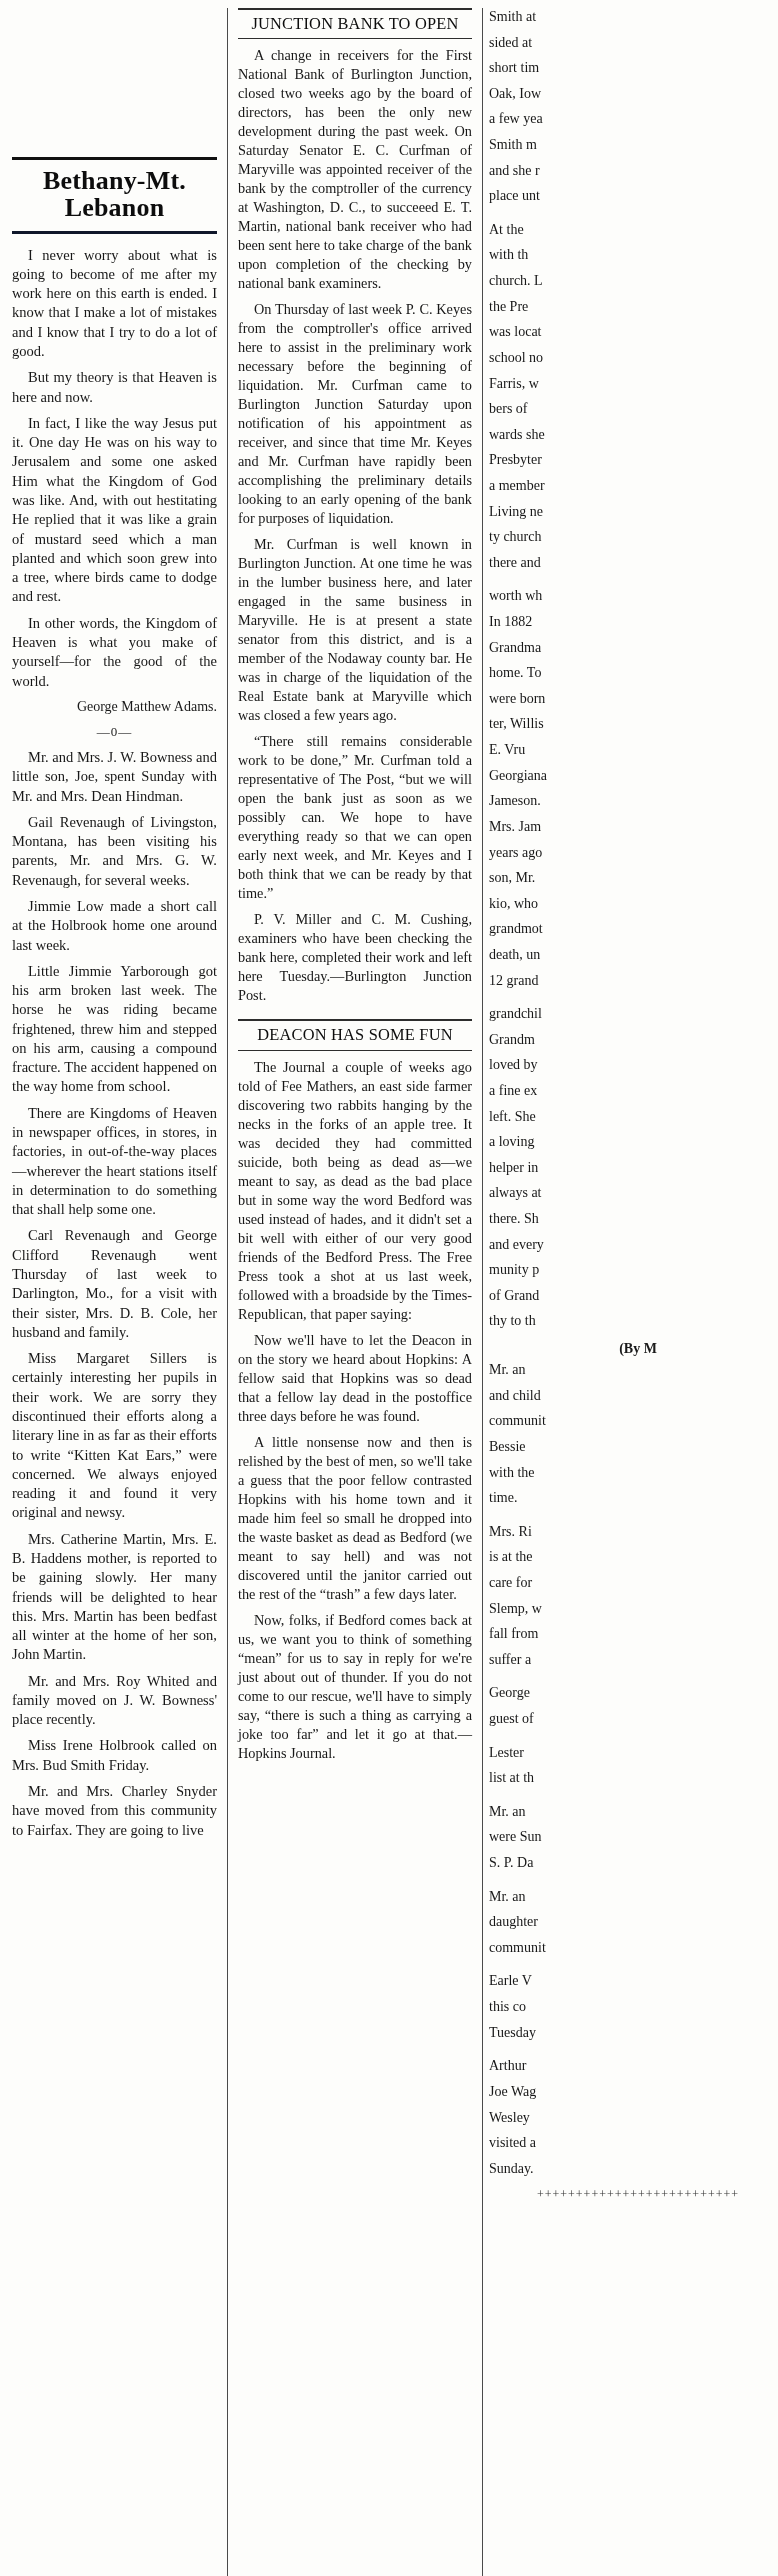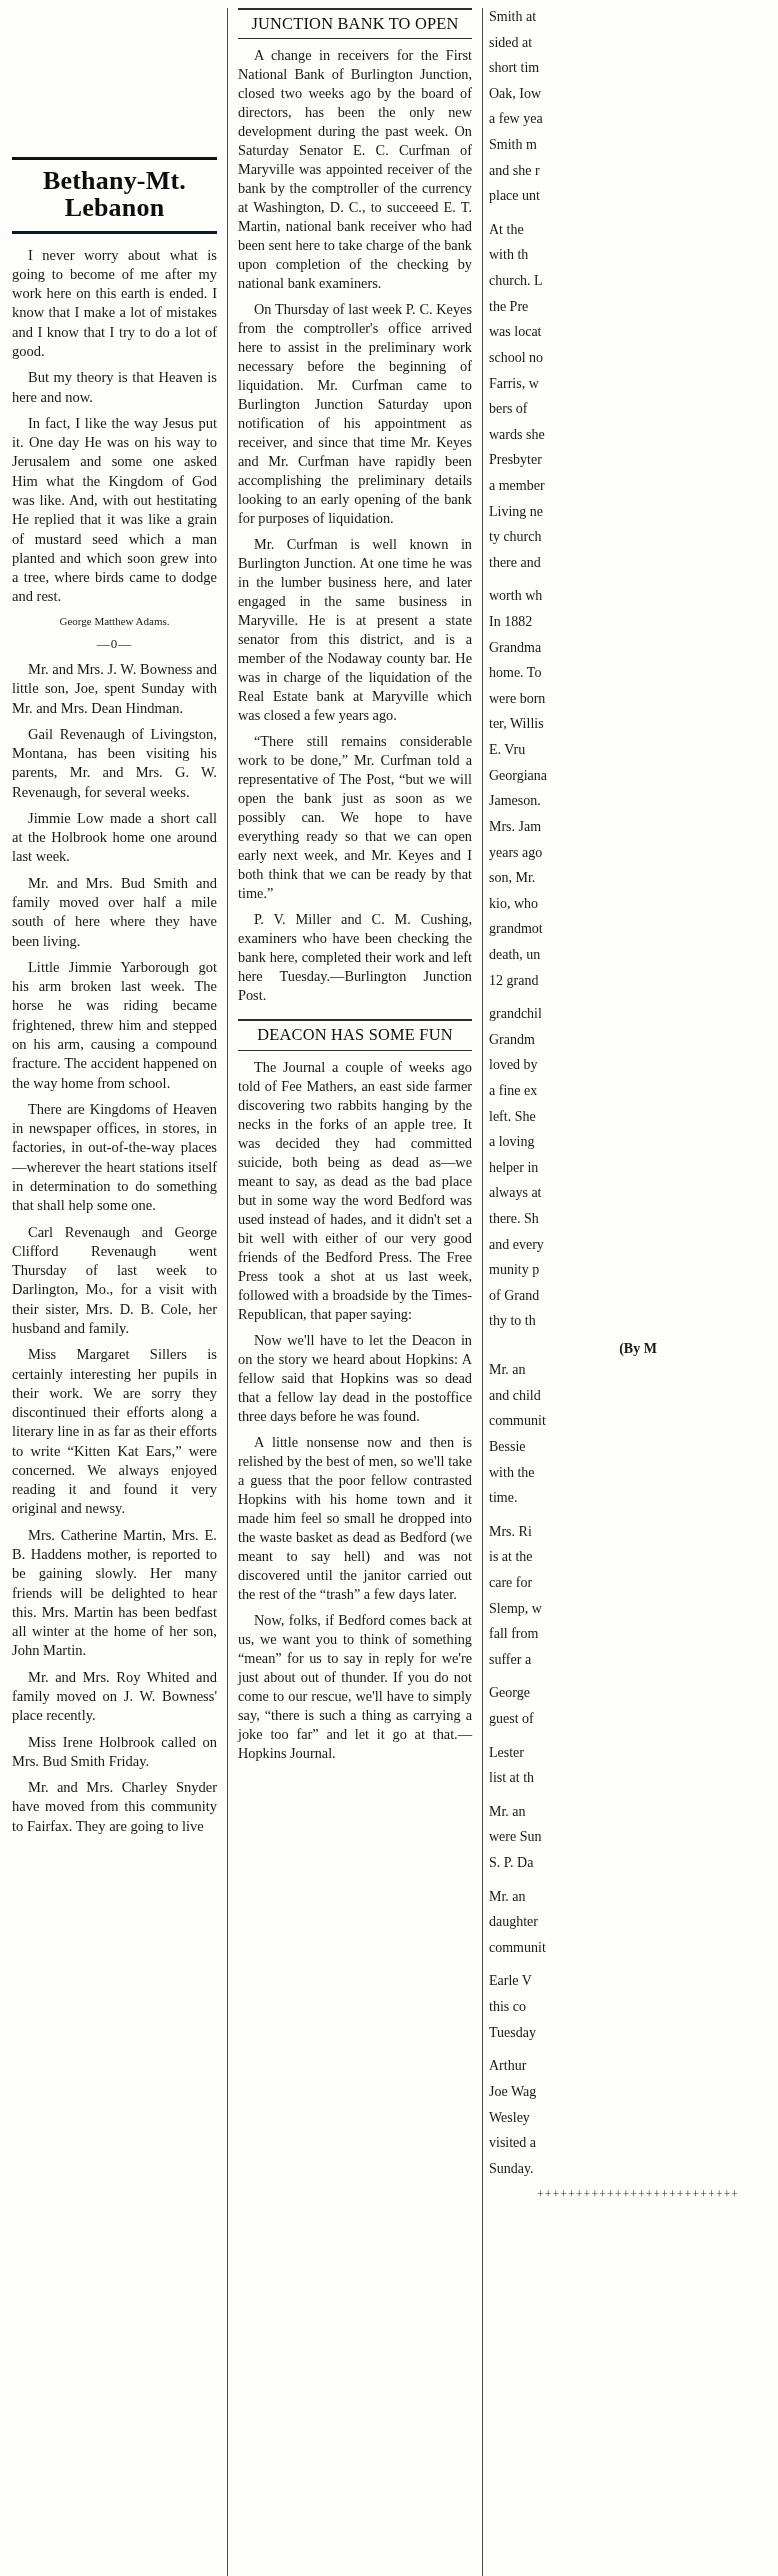--- a/index.html
+++ b/index.html
@@ -71,22 +71,22 @@
     text-indent: 16px;
     hyphens: auto;
     -webkit-hyphens: auto;
     color: #171717;
   }
   p.body.noindent {
     text-indent: 0;
   }
   p.signature {
     margin: 0 0 8px 0;
-    text-align: center;
-    font-size: 11px;
+    text-align: right;
+    font-size: 14px;
     line-height: 1.3;
   }
   .dinkus {
     text-align: center;
     font-size: 13px;
     letter-spacing: 1px;
     margin: 2px 0 8px 0;
     color: #222;
   }
 
@@ -167,27 +167,27 @@
   <div class="columns">
 
     <div class="col col-1">
       <div class="masthead">
         <div class="masthead-title">Bethany-Mt. Lebanon</div>
       </div>
 
       <p class="body">I never worry about what is going to become of me after my work here on this earth is ended. I know that I make a lot of mistakes and I know that I try to do a lot of good.</p>
       <p class="body">But my theory is that Heaven is here and now.</p>
       <p class="body">In fact, I like the way Jesus put it. One day He was on his way to Jerusalem and some one asked Him what the Kingdom of God was like. And, with out hestitating He replied that it was like a grain of mustard seed which a man planted and which soon grew into a tree, where birds came to dodge and rest.</p>
+      <p class="body">In other words, the Kingdom of Heaven is what you make of yourself—for the good of the world.</p>
       <p class="signature">George Matthew Adams.</p>
       <div class="dinkus">—0—</div>
 
       <p class="body">Mr. and Mrs. J. W. Bowness and little son, Joe, spent Sunday with Mr. and Mrs. Dean Hindman.</p>
       <p class="body">Gail Revenaugh of Livingston, Montana, has been visiting his parents, Mr. and Mrs. G. W. Revenaugh, for several weeks.</p>
       <p class="body">Jimmie Low made a short call at the Holbrook home one around last week.</p>
-      <p class="body">Mr. and Mrs. Bud Smith and family moved over half a mile south of here where they have been living.</p>
       <p class="body">Little Jimmie Yarborough got his arm broken last week. The horse he was riding became frightened, threw him and stepped on his arm, causing a compound fracture. The accident happened on the way home from school.</p>
       <p class="body">There are Kingdoms of Heaven in newspaper offices, in stores, in factories, in out-of-the-way places—wherever the heart stations itself in determination to do something that shall help some one.</p>
       <p class="body">Carl Revenaugh and George Clifford Revenaugh went Thursday of last week to Darlington, Mo., for a visit with their sister, Mrs. D. B. Cole, her husband and family.</p>
       <p class="body">Miss Margaret Sillers is certainly interesting her pupils in their work. We are sorry they discontinued their efforts along a literary line in as far as their efforts to write “Kitten Kat Ears,” were concerned. We always enjoyed reading it and found it very original and newsy.</p>
       <p class="body">Mrs. Catherine Martin, Mrs. E. B. Haddens mother, is reported to be gaining slowly. Her many friends will be delighted to hear this. Mrs. Martin has been bedfast all winter at the home of her son, John Martin.</p>
       <p class="body">Mr. and Mrs. Roy Whited and family moved on J. W. Bowness' place recently.</p>
       <p class="body">Miss Irene Holbrook called on Mrs. Bud Smith Friday.</p>
       <p class="body">Mr. and Mrs. Charley Snyder have moved from this community to Fairfax. They are going to live</p>
     </div>
 

